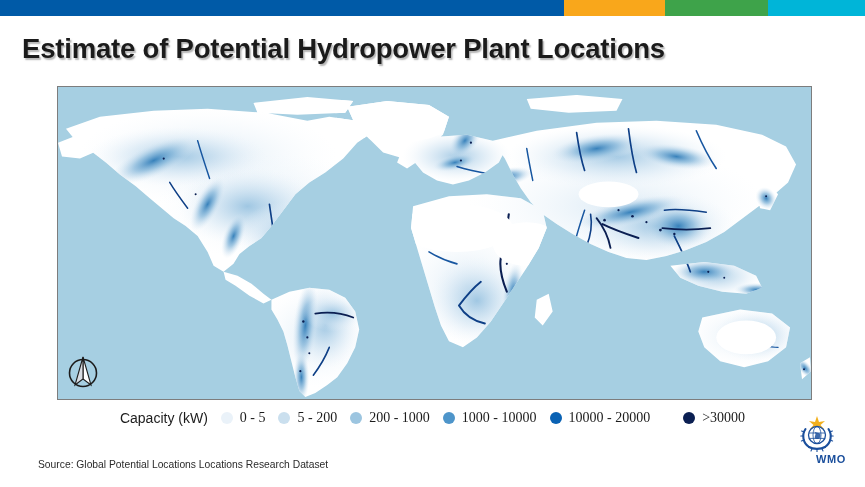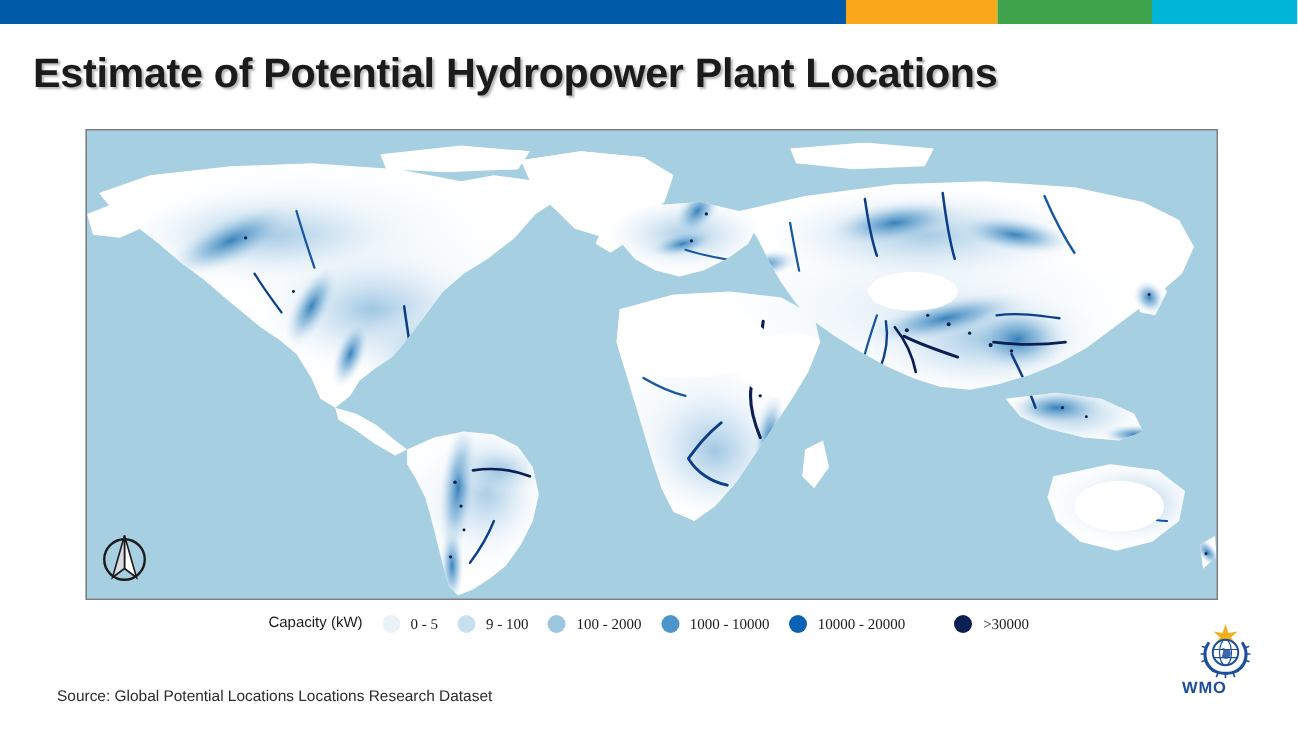--- a/index.html
+++ b/index.html
@@ -67,23 +67,23 @@
     height: 40px;
   }
 
   
   #legend {
     position: absolute;
     left: 0;
     top: 410px;
     width: 865px;
     display: flex;
-    align-items: flex-start;
+    align-items: center;
     justify-content: center;
-    font-size: 10px;
+    font-size: 14px;
     color: #1c1c1c;
   }
   #legend-title { margin-right: 13px; white-space: nowrap; }
   .legend-item {
     display: flex;
     align-items: center;
     margin-right: 13px;
     white-space: nowrap;
     font-family: Liberation Serif, serif;
   }
@@ -105,21 +105,21 @@
     color: #2b2b2b;
   }
 
   
   #wmo-logo {
     position: absolute;
     left: 788px;
     top: 416px;
     width: 58px;
     height: 52px;
-    text-align: left;
+    text-align: right;
   }
   #wmo-mark { display: block; margin: 0 auto; }
   #wmo-text {
     font-size: 11px;
     font-weight: bold;
     letter-spacing: 0.6px;
     color: #1b4f9c;
     margin-top: 1px;
   }
 </style>
@@ -356,26 +356,26 @@
 <div id="legend">
   <span id="legend-title">Capacity (kW)</span>
 
   <span class="legend-item">
     <span class="legend-swatch" style="background:#eaf2f9;"></span>
     <span>0 - 5</span>
   </span>
 
   <span class="legend-item">
     <span class="legend-swatch" style="background:#cadfee;"></span>
-    <span>9 - 100</span>
+    <span>5 - 200</span>
   </span>
 
   <span class="legend-item">
     <span class="legend-swatch" style="background:#9cc5e0;"></span>
-    <span>100 - 2000</span>
+    <span>200 - 1000</span>
   </span>
 
   <span class="legend-item">
     <span class="legend-swatch" style="background:#4e95ca;"></span>
     <span>1000 - 10000</span>
   </span>
 
   <span class="legend-item">
     <span class="legend-swatch" style="background:#0a62b4;"></span>
     <span>10000 - 20000</span>

